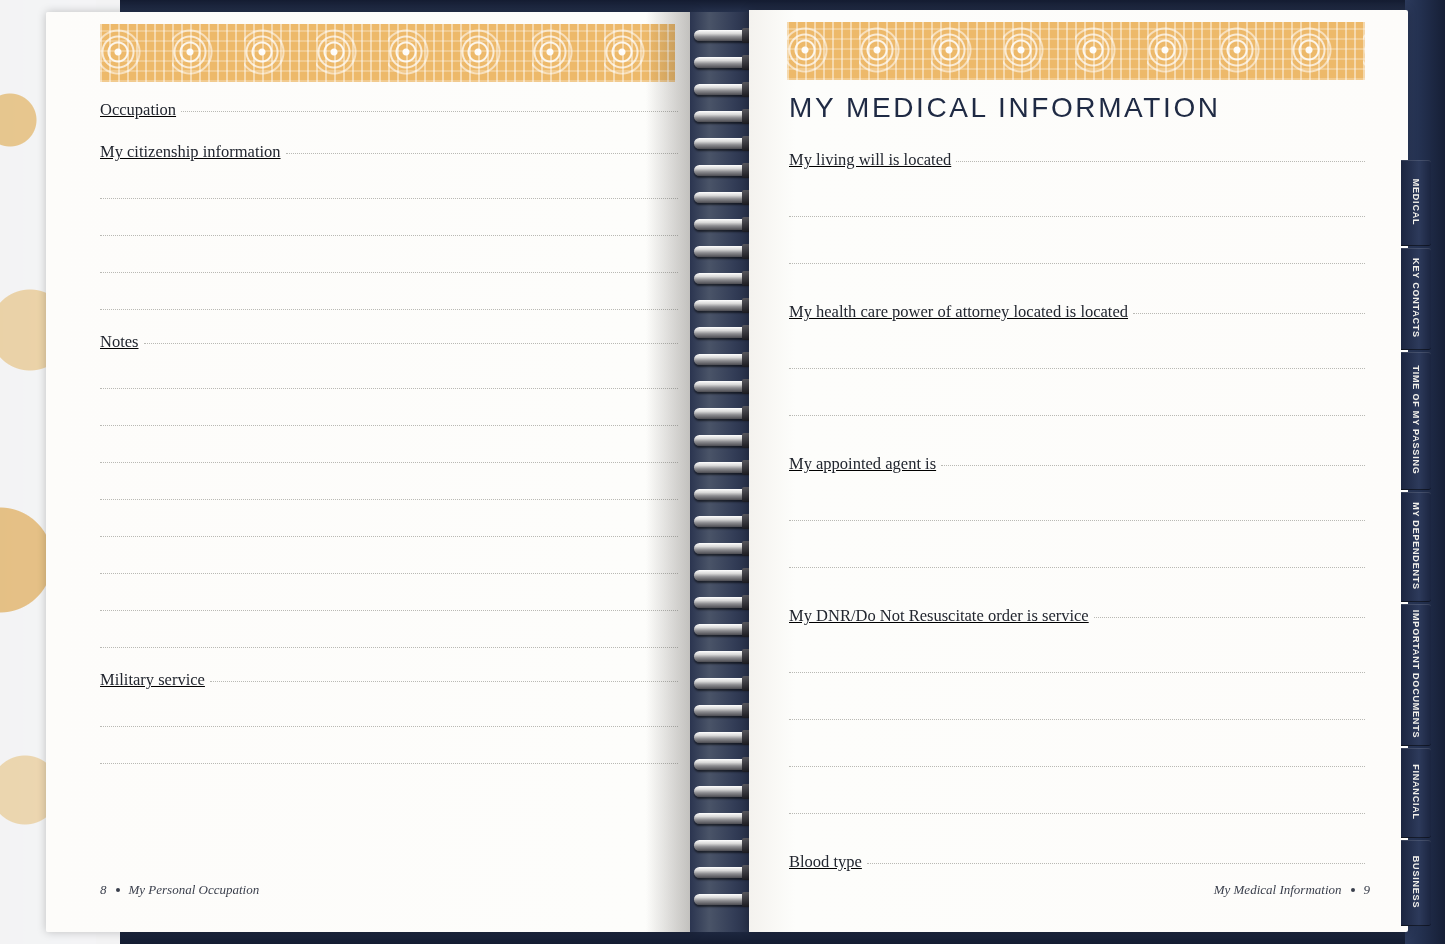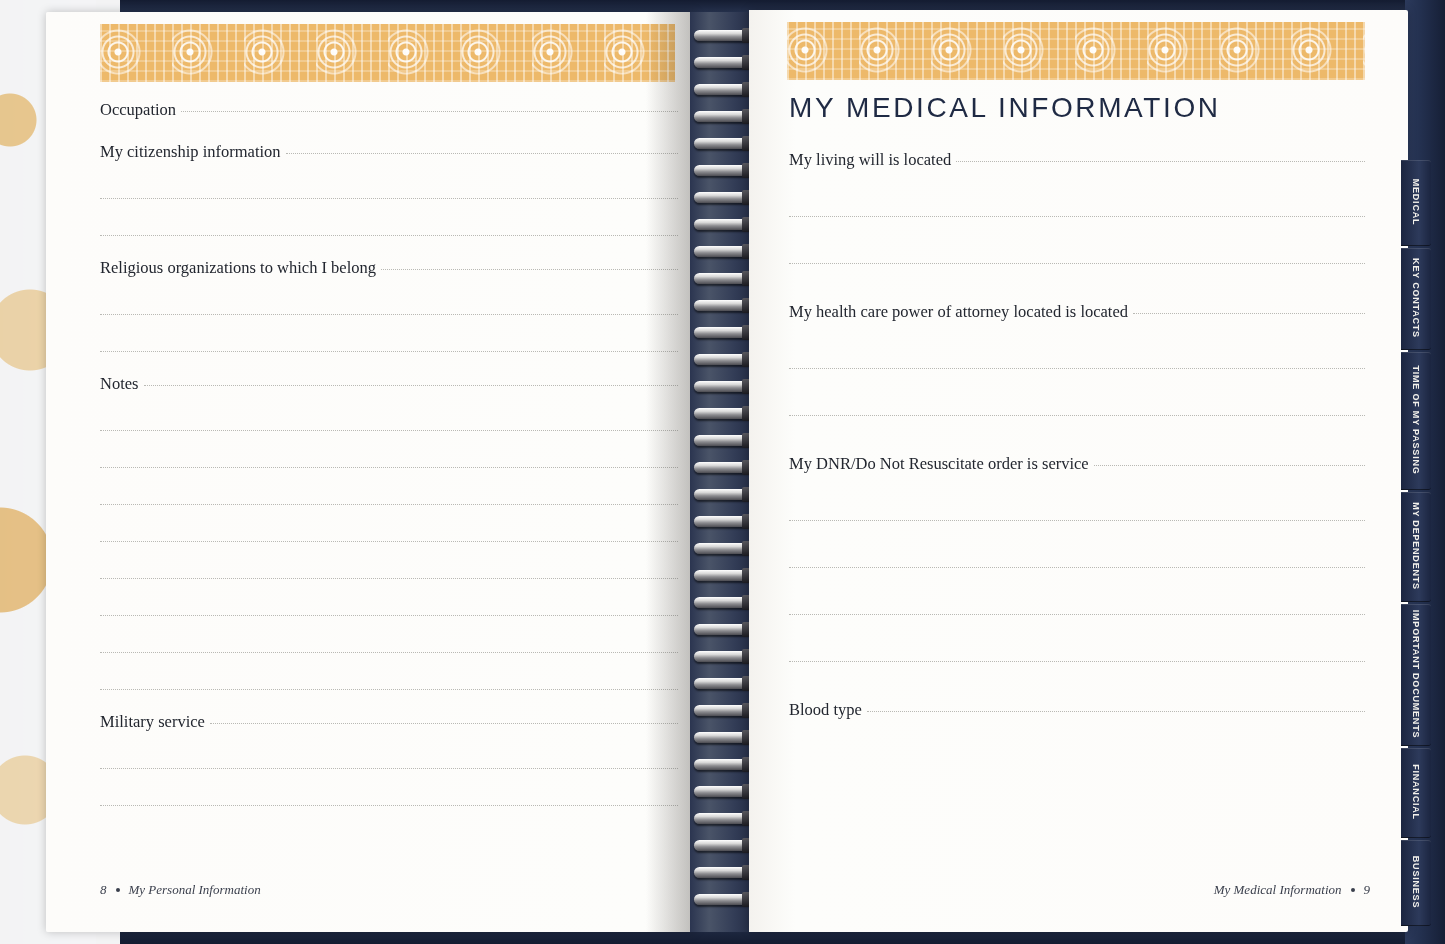--- a/index.html
+++ b/index.html
@@ -180,20 +180,21 @@
     font-weight: 400;
   }
   .field-label {
     font-family: "Liberation Serif", serif;
     font-size: 16.5px;
     color: #22262f;
     white-space: nowrap;
   }
   .field {
     position: relative;
+    text-decoration: underline;
   }
   .rule {
     border-bottom: 1px dotted #b9b9b4;
     height: 0;
   }
   .label-row {
     display: flex;
     align-items: baseline;
   }
   .label-row .rule-fill {
@@ -246,24 +247,20 @@
       </div>
       <div class="field" style="margin-bottom: 22px;">
         <div class="label-row">
           <span class="field-label">My citizenship information</span>
           <span class="rule-fill"></span>
         </div>
         <div class="rule blank-line" style="margin-top: 36px;"></div>
         <div class="rule blank-line" style="margin-top: 36px;"></div>
       </div>
       <div class="field" style="margin-bottom: 22px;">
-        <div class="label-row">
-          <span class="field-label">Religious organizations to which I belong</span>
-          <span class="rule-fill"></span>
-        </div>
         <div class="rule blank-line" style="margin-top: 36px;"></div>
         <div class="rule blank-line" style="margin-top: 36px;"></div>
       </div>
       <div class="field" style="margin-bottom: 22px;">
         <div class="label-row">
           <span class="field-label">Notes</span>
           <span class="rule-fill"></span>
         </div>
         <div class="rule blank-line" style="margin-top: 36px;"></div>
         <div class="rule blank-line" style="margin-top: 36px;"></div>
@@ -279,21 +276,21 @@
           <span class="field-label">Military service</span>
           <span class="rule-fill"></span>
         </div>
         <div class="rule blank-line" style="margin-top: 36px;"></div>
         <div class="rule blank-line" style="margin-top: 36px;"></div>
       </div>
     </div>
   <div id="folio-left" class="folio">
     <span class="num">8</span>
     <span class="dot"></span>
-    <span>My Personal Information</span>
+    <span>My Personal Occupation</span>
   </div>
 
   <div class="gutter-shadow-left"></div>
   <div class="spiral-well"></div>
   <div id="coils">
       <div class="coil" style="top: 26px;">
         <i></i>
       </div>
       <div class="coil" style="top: 53px;">
         <i></i>
@@ -411,20 +408,28 @@
       <div class="field" style="margin-bottom: 38px;">
         <div class="label-row">
           <span class="field-label">My health care power of attorney located is located</span>
           <span class="rule-fill"></span>
         </div>
         <div class="rule blank-line" style="margin-top: 46px;"></div>
         <div class="rule blank-line" style="margin-top: 46px;"></div>
       </div>
       <div class="field" style="margin-bottom: 38px;">
         <div class="label-row">
+          <span class="field-label">My appointed agent is</span>
+          <span class="rule-fill"></span>
+        </div>
+        <div class="rule blank-line" style="margin-top: 46px;"></div>
+        <div class="rule blank-line" style="margin-top: 46px;"></div>
+      </div>
+      <div class="field" style="margin-bottom: 38px;">
+        <div class="label-row">
           <span class="field-label">My DNR/Do Not Resuscitate order is service</span>
           <span class="rule-fill"></span>
         </div>
         <div class="rule blank-line" style="margin-top: 46px;"></div>
         <div class="rule blank-line" style="margin-top: 46px;"></div>
       </div>
       <div class="field" style="margin-bottom: 38px;">
         <div class="rule blank-line" style="margin-top: 46px;"></div>
         <div class="rule blank-line" style="margin-top: 46px;"></div>
       </div>

